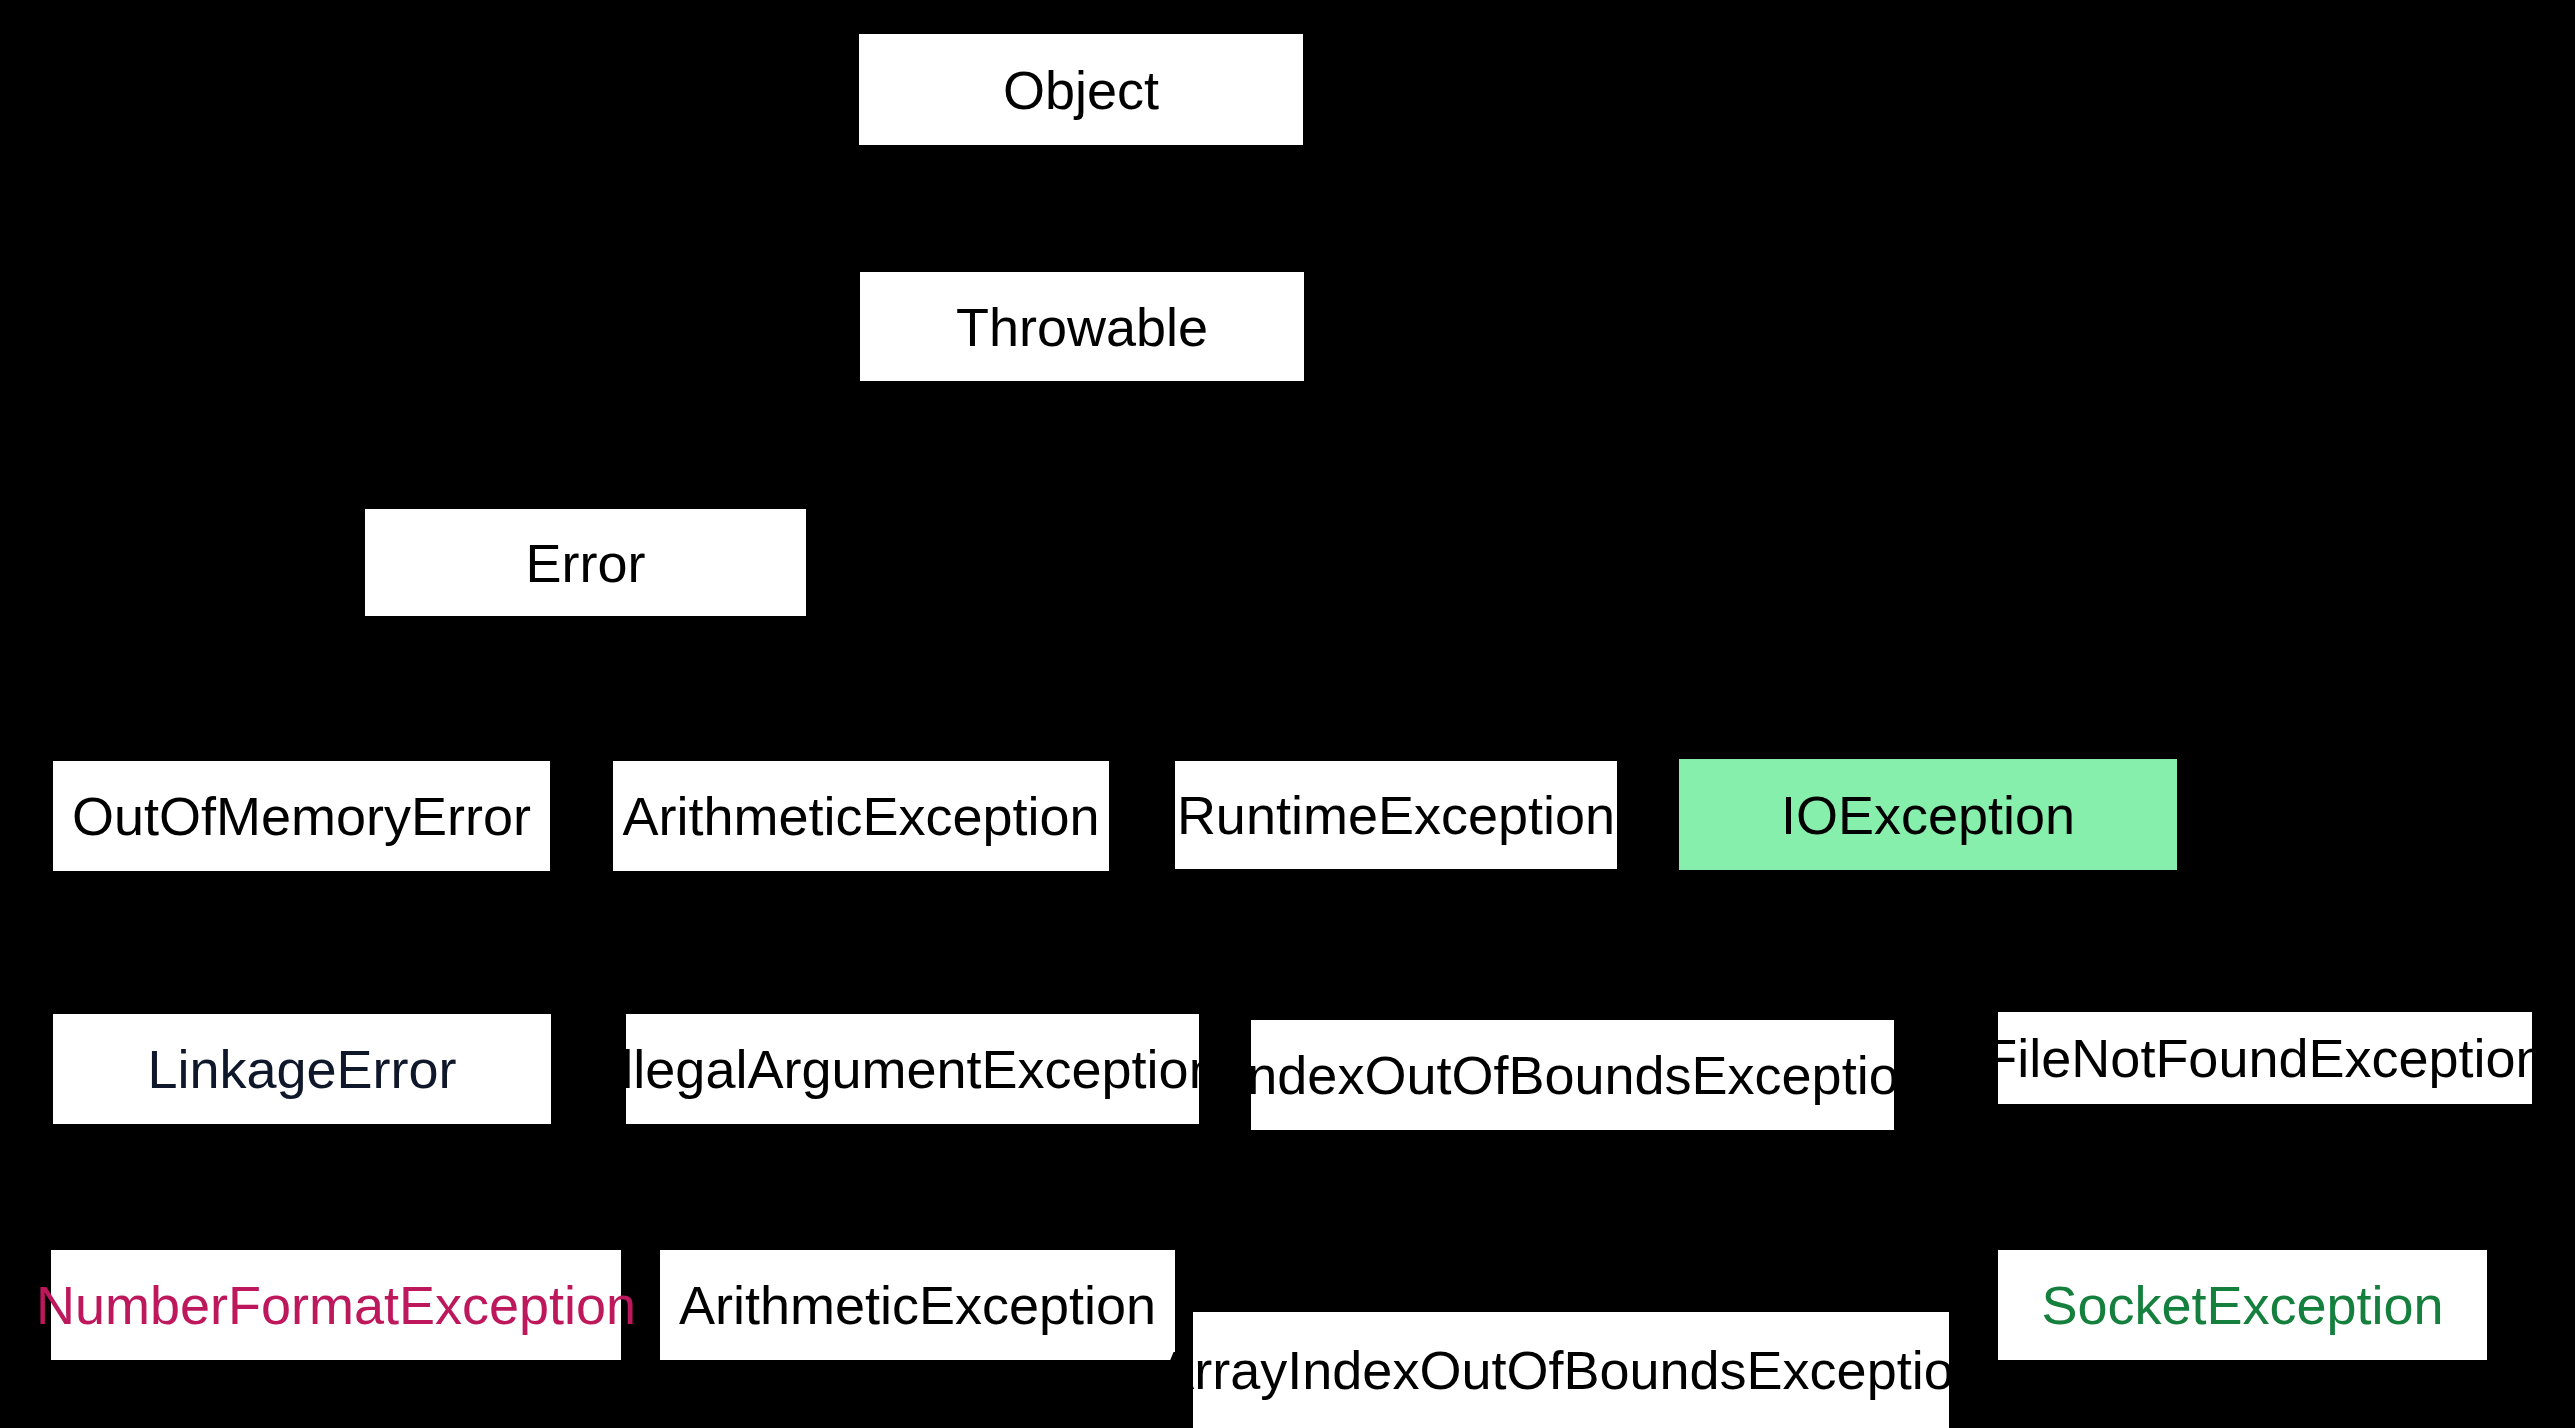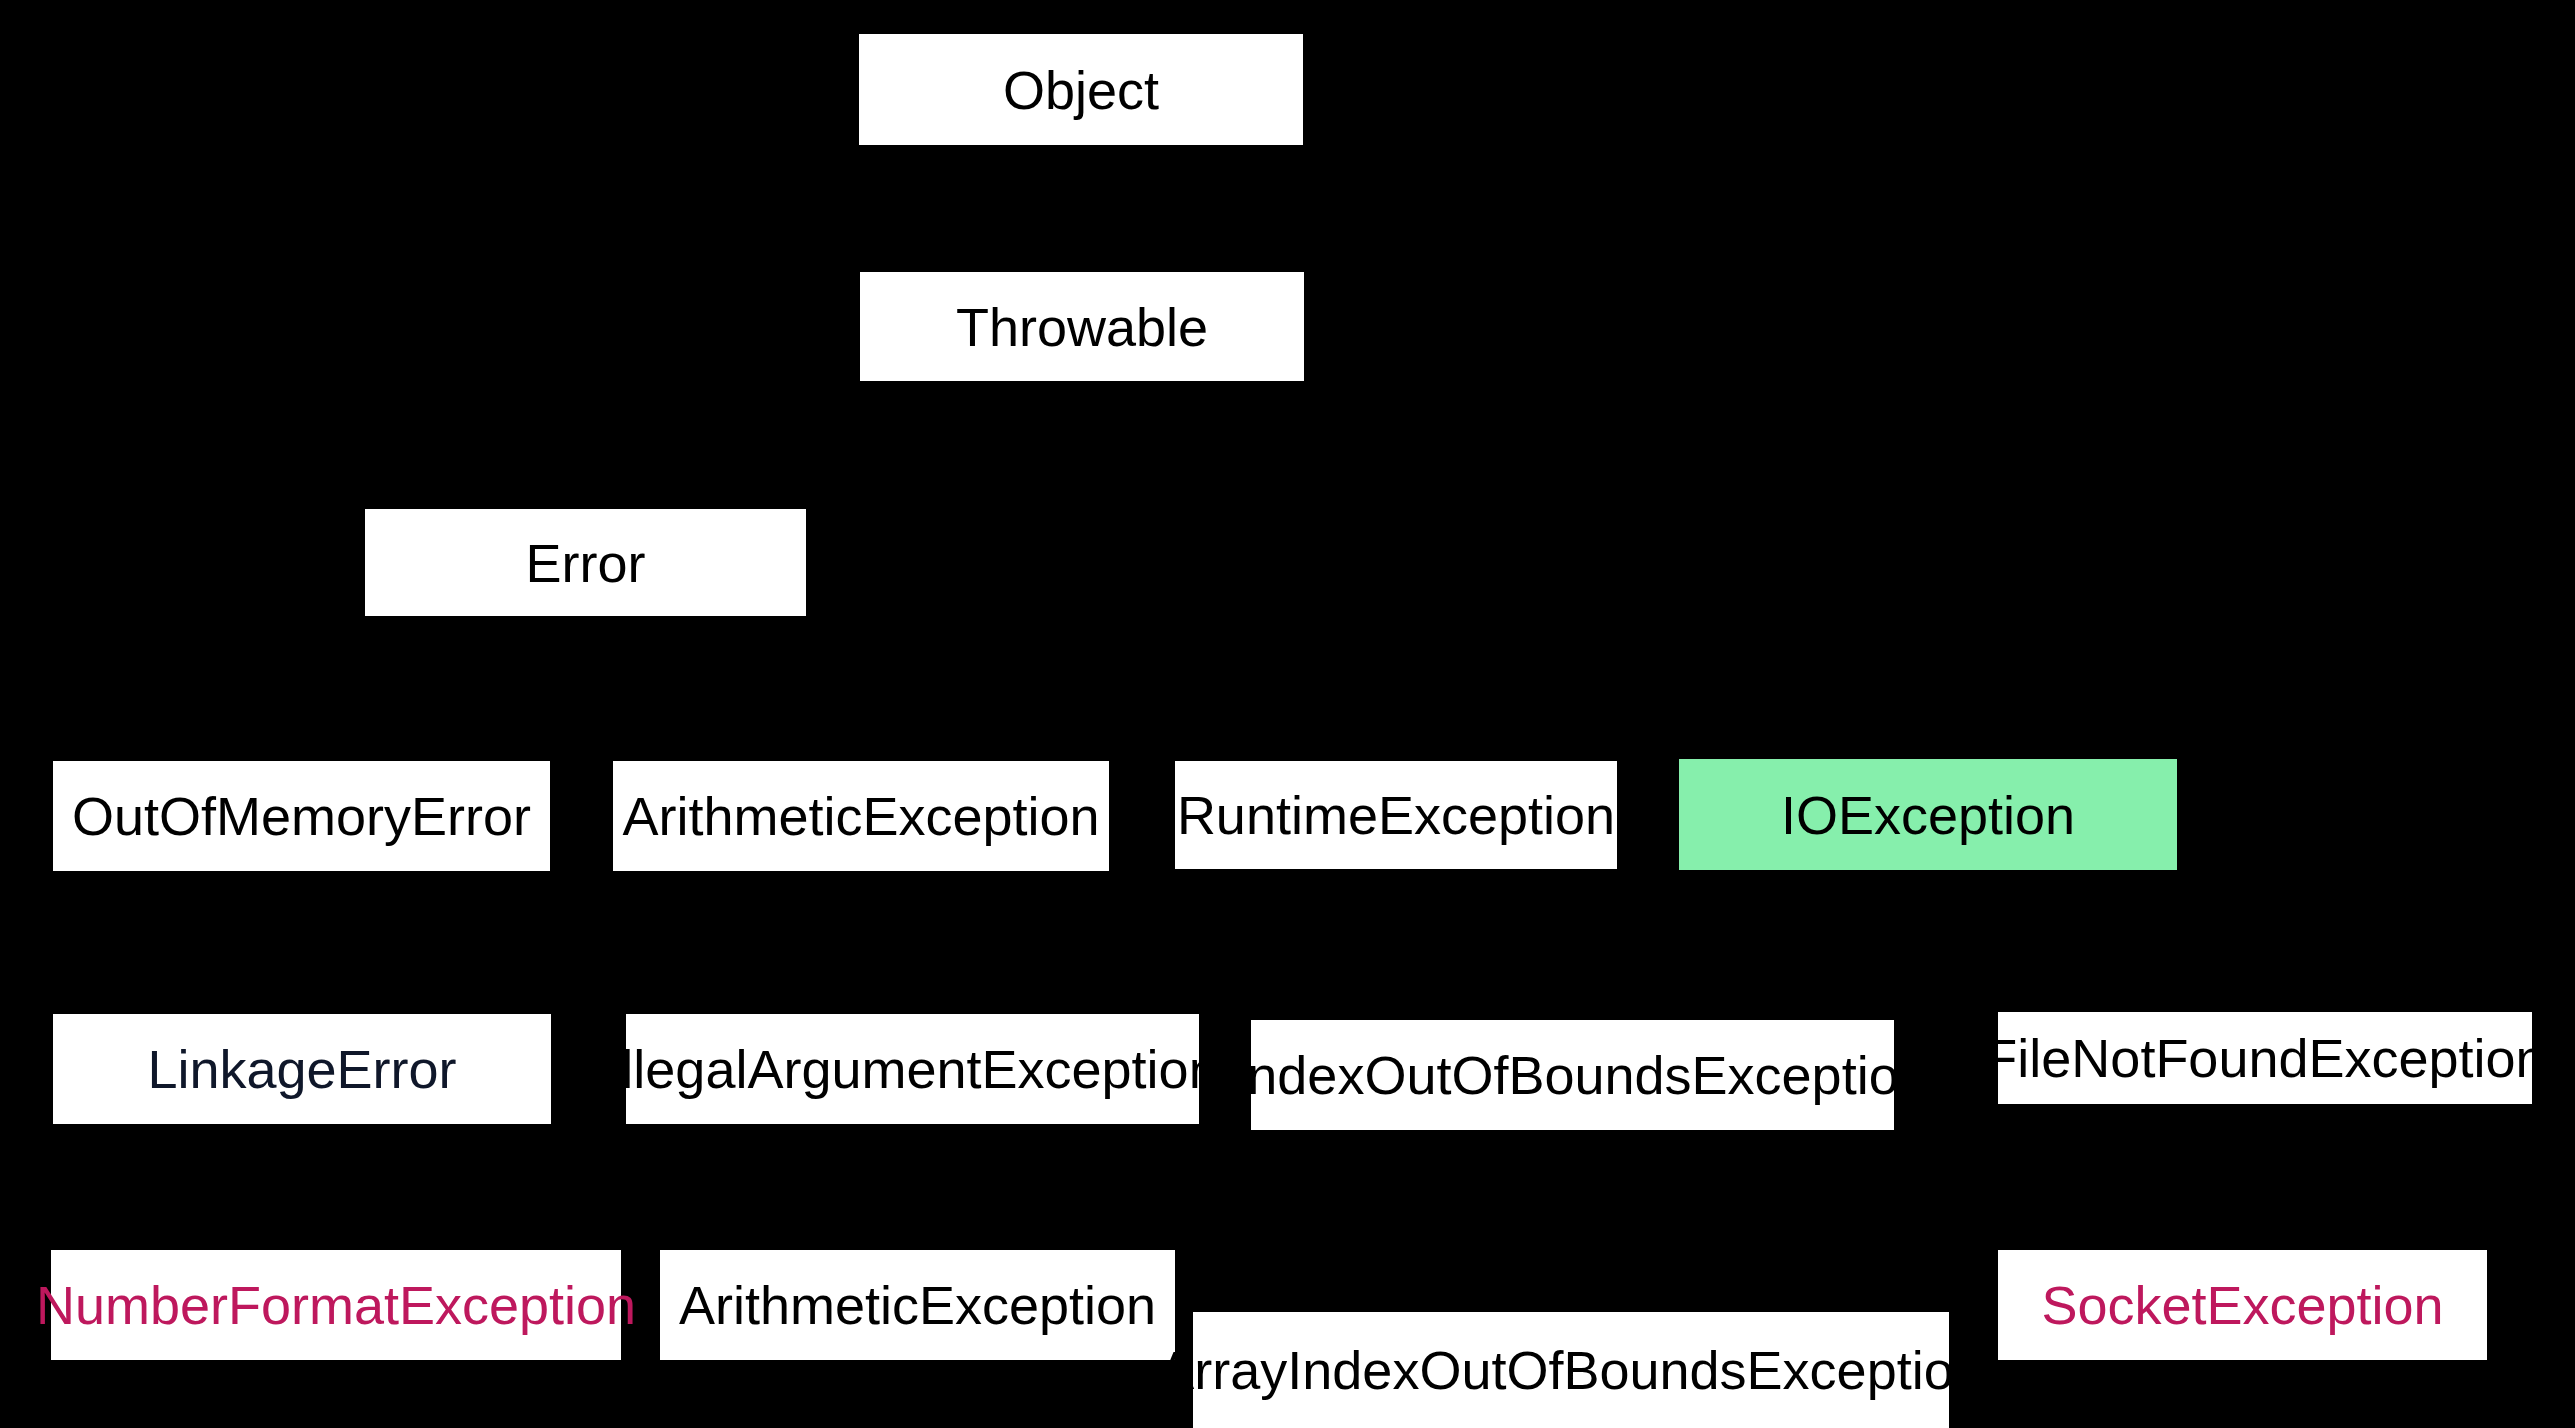--- a/index.html
+++ b/index.html
@@ -42,15 +42,15 @@
   <div class="node" style="left: 613px; top: 761px; width: 496px; height: 110px; background: rgb(255, 255, 255); color: rgb(0, 0, 0);">ArithmeticException</div>
   <div class="node" style="left: 1175px; top: 761px; width: 442px; height: 108px; background: rgb(255, 255, 255); color: rgb(0, 0, 0);">RuntimeException</div>
   <div class="node" style="left: 1679px; top: 759px; width: 498px; height: 111px; background: #86efac; color: rgb(0, 0, 0);">IOException</div>
   <div class="node" style="left: 53px; top: 1014px; width: 498px; height: 110px; background: rgb(255, 255, 255); color: #0f172a;">LinkageError</div>
   <div class="node" style="left: 626px; top: 1014px; width: 573px; height: 110px; background: rgb(255, 255, 255); color: rgb(0, 0, 0);">IllegalArgumentException</div>
   <div class="node" style="left: 1251px; top: 1020px; width: 643px; height: 110px; background: rgb(255, 255, 255); color: rgb(0, 0, 0); padding-left: 16px;">IndexOutOfBoundsException</div>
   <div class="node" style="left: 1998px; top: 1012px; width: 534px; height: 92px; background: rgb(255, 255, 255); color: rgb(0, 0, 0);">FileNotFoundException</div>
   <div class="node" style="left: 51px; top: 1250px; width: 570px; height: 110px; background: rgb(255, 255, 255); color: #be185d;">NumberFormatException</div>
   <div class="node" style="left: 660px; top: 1250px; width: 515px; height: 110px; background: rgb(255, 255, 255); color: rgb(0, 0, 0);">ArithmeticException</div>
   <div class="node" style="left: 1193px; top: 1312px; width: 756px; height: 116px; background: rgb(255, 255, 255); color: rgb(0, 0, 0);">ArrayIndexOutOfBoundsException</div>
-  <div class="node" style="left: 1998px; top: 1250px; width: 489px; height: 110px; background: rgb(255, 255, 255); color: #be185d;">SocketException</div>
+  <div class="node" style="left: 1998px; top: 1250px; width: 489px; height: 110px; background: rgb(255, 255, 255); color: #15803d;">SocketException</div>
 </div>
 
 
 </body></html>

